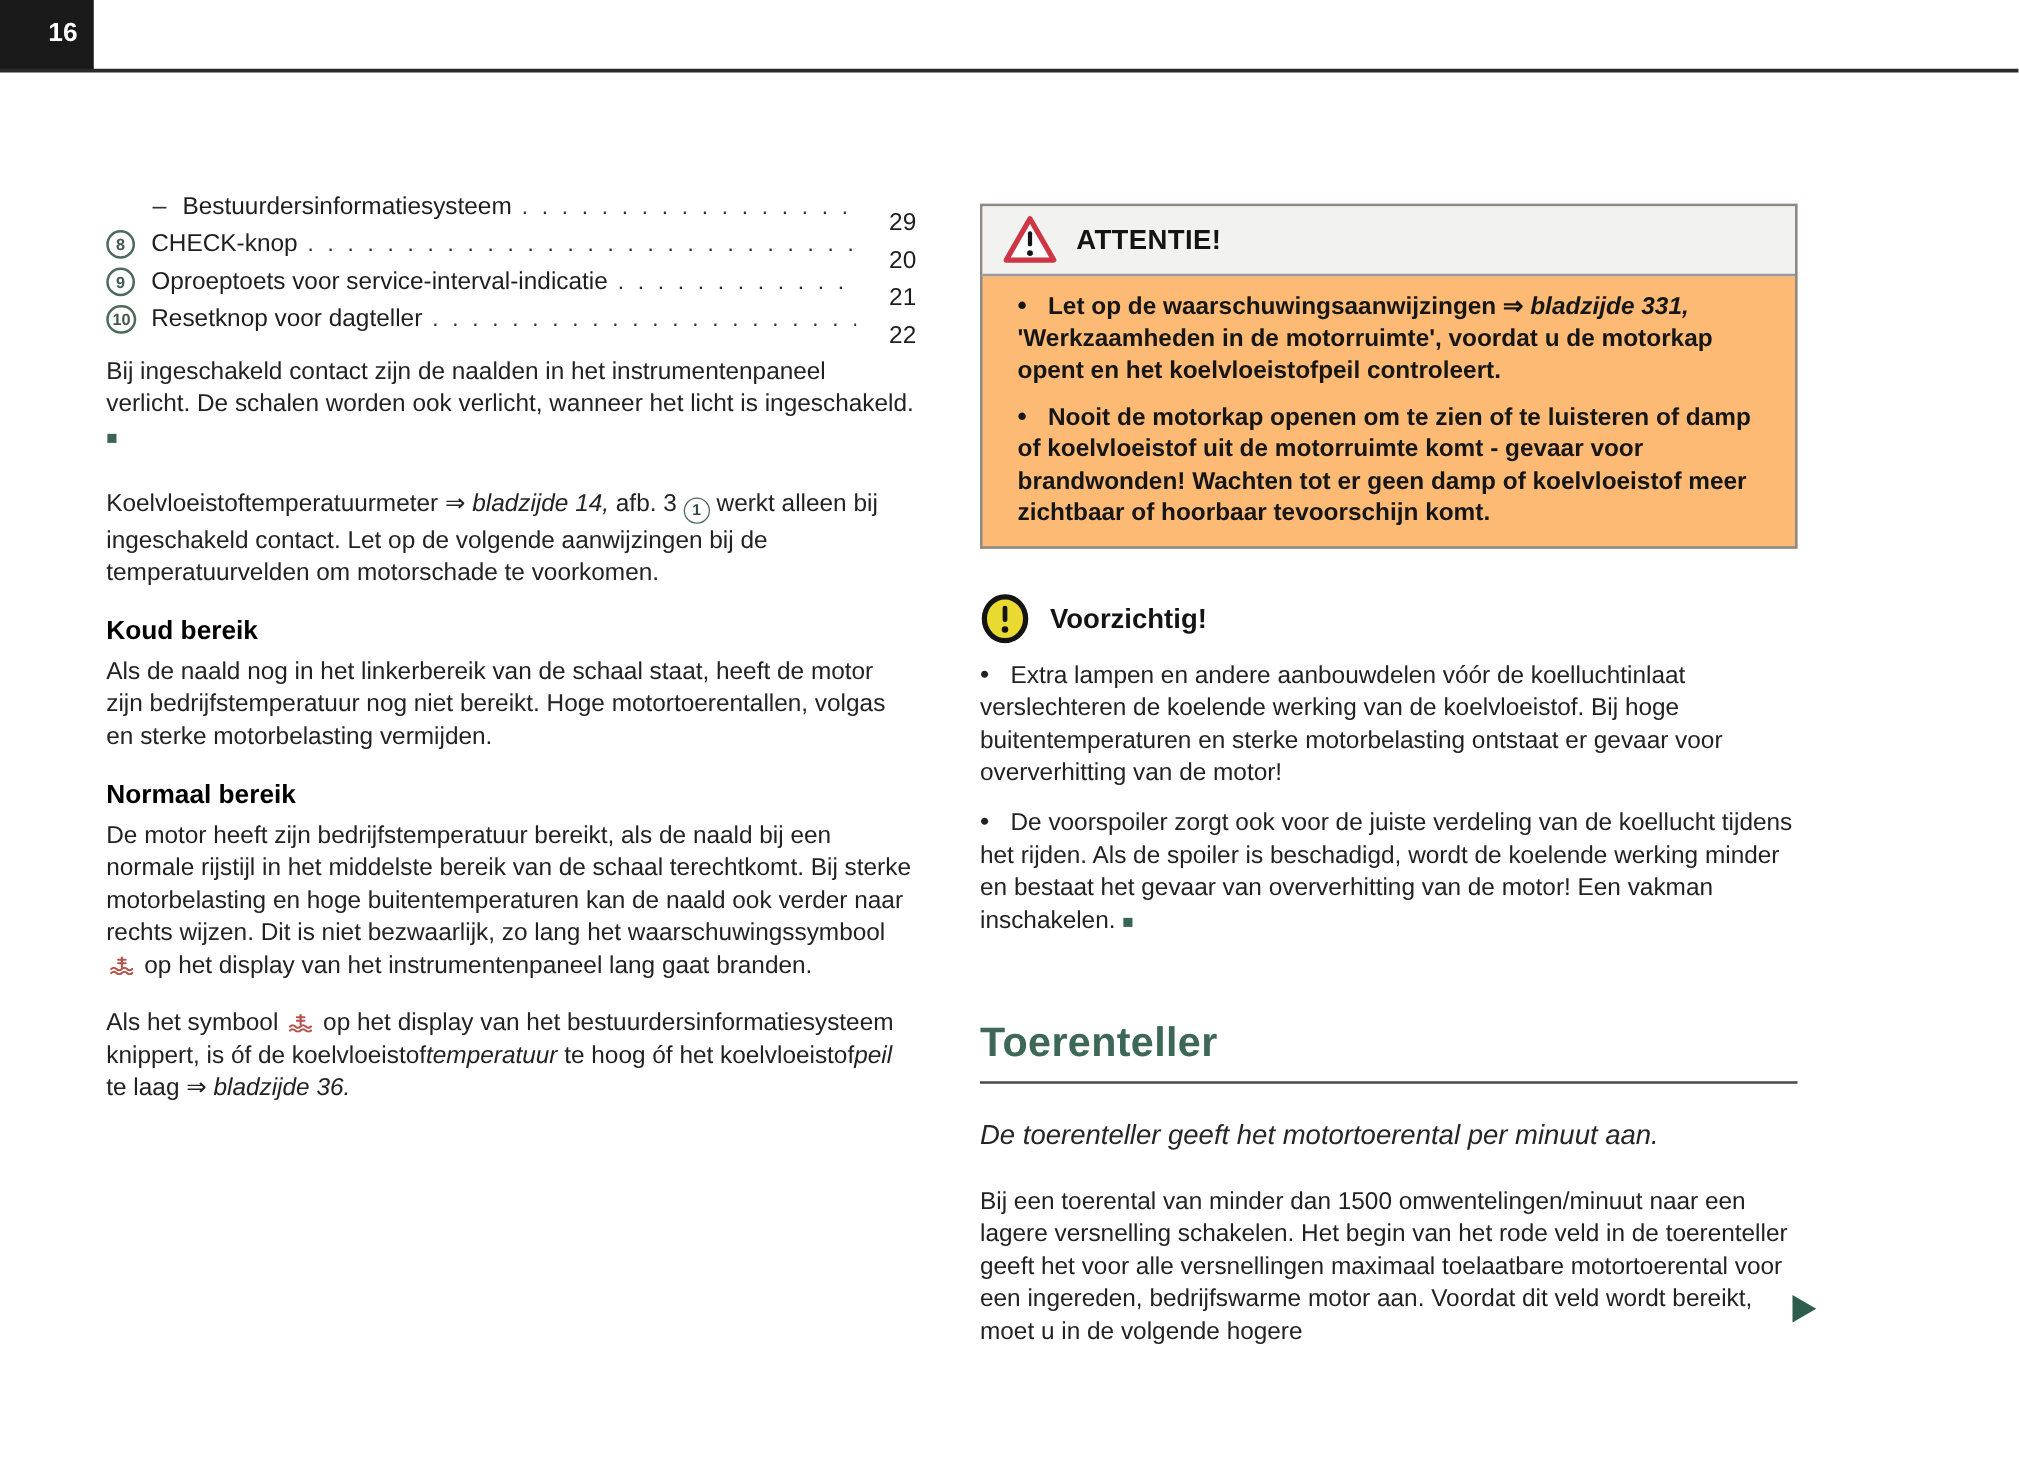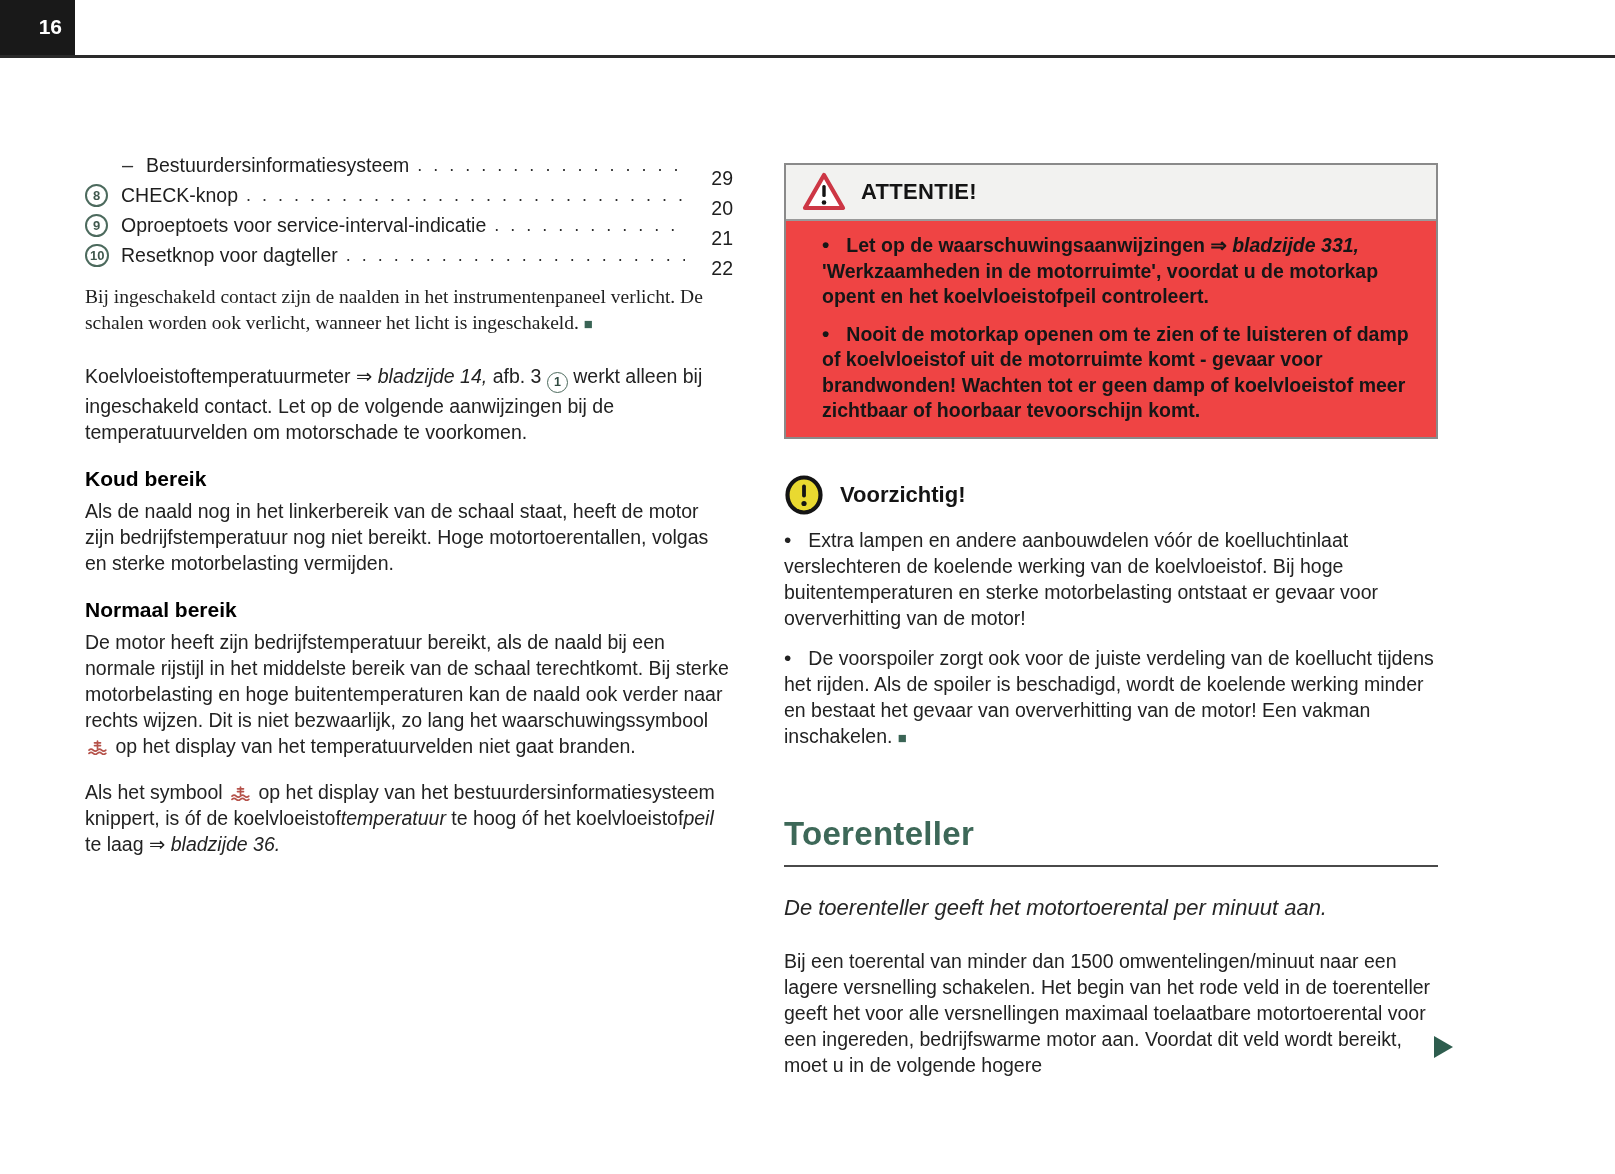--- a/index.html
+++ b/index.html
@@ -38,47 +38,47 @@
   .dots { flex:1; overflow:hidden; white-space:nowrap; margin:0 8px; color:#2d2d2d; font-size:18px; }
   .dots::after { content:". . . . . . . . . . . . . . . . . . . . . . . . . . . . . . . . . . . . . . . . . . . ."; letter-spacing:3px; }
   .toc-page { flex:none; width:40px; text-align:right; font-size:19.5px;margin-top:26px; }
 
   
   .para { font-size:19.5px; line-height:26px; color:#222; }
   .st-i { font-style:italic; }
   .st-b { font-weight:bold; }
   .st-sq { color:#3a6455; font-size:15px; }
 
-  .intro { margin-top:14px;font-family:Liberation Serif, serif; }
+  .intro { margin-top:14px; }
 
   h1.section {
     margin-top:64px; font-size:33px; font-weight:bold; color:#3d6858;
     letter-spacing:0.3px; padding-bottom:12px; border-bottom:2px solid #4a4a4a;
   }
   h2.sub { margin-top:22px; font-size:21px; font-weight:bold; color:#000000; }
 
   .p-after-h1 { margin-top:26px; }
   .p-after-h2 { margin-top:7px; }
   .p-gap { margin-top:20px; }
 
   .circ-inline {
     display:inline-flex; align-items:center; justify-content:center;
     width:21px; height:21px; border:1.8px solid #4c6a5d; border-radius:50%;
     font-size:12.5px; font-weight:bold; color:#2f4a40; vertical-align:-3px; line-height:1;
   }
   .inline-icon { display:inline-block; vertical-align:-2px; margin:0 2px; }
 
   
-  .attention-box { border:2px solid #8a8a8a; background:#ef4444; }
+  .attention-box { border:2px solid #8a8a8a; background:#fdba74; }
   .attention-head {
     display:flex; align-items:center; gap:15px;
     background:#f2f2f0; border-bottom:2px solid #9a9a9a; padding:8px 16px; height:56px;
   }
   .attention-title { font-size:22px; font-weight:bold; color:#141414; letter-spacing:0.3px; }
-  .attention-body { padding:11px 16px 13px 16px;margin-left:20px; }
+  .attention-body { padding:11px 16px 13px 28px; }
   .bullet { font-size:19.5px; line-height:25.5px; }
   .attention-body .bullet { font-weight:bold; color:#161616; }
   .bullet + .bullet { margin-top:11px; }
   .bullet::before { content:"•"; font-size:21px; margin-right:17px; }
 
   
   .caution-head { display:flex; align-items:center; gap:16px; margin-top:36px; }
   .caution-title { font-size:22px; font-weight:bold; color:#141414; }
   .caution-bullets { margin-top:12px; }
   .caution-bullets .bullet { color:#222; line-height:26px; }
@@ -152,21 +152,21 @@
 
     <h2 class="sub">Normaal bereik</h2>
     <p class="para p-after-h2"><span>De motor heeft zijn bedrijfstemperatuur bereikt, als de naald bij een normale rijstijl in het middelste bereik van de schaal terechtkomt. Bij sterke motorbelasting en hoge buitentemperaturen kan de naald ook verder naar rechts wijzen. Dit is niet bezwaarlijk, zo lang het waarschuwingssymbool </span><span class="inline-icon"><svg width="21" height="15" viewBox="0 0 21 15">
             <g stroke="#b5524a" stroke-width="1.7" fill="none" stroke-linecap="round">
               <path d="M10.5 1 v7.5"></path>
               <path d="M7.5 2.8 h6"></path>
               <path d="M7.5 5.6 h6"></path>
               <path d="M2 10.2 q2.1 -2 4.2 0 t4.2 0 t4.2 0 t4.2 0"></path>
               <path d="M2 13.4 q2.1 -2 4.2 0 t4.2 0 t4.2 0 t4.2 0"></path>
             </g>
-          </svg></span><span> op het display van het temperatuurvelden niet gaat branden.</span></p>
+          </svg></span><span> op het display van het instrumentenpaneel lang gaat branden.</span></p>
 
     <p class="para p-gap"><span>Als het symbool </span><span class="inline-icon"><svg width="21" height="15" viewBox="0 0 21 15">
             <g stroke="#b5524a" stroke-width="1.7" fill="none" stroke-linecap="round">
               <path d="M10.5 1 v7.5"></path>
               <path d="M7.5 2.8 h6"></path>
               <path d="M7.5 5.6 h6"></path>
               <path d="M2 10.2 q2.1 -2 4.2 0 t4.2 0 t4.2 0 t4.2 0"></path>
               <path d="M2 13.4 q2.1 -2 4.2 0 t4.2 0 t4.2 0 t4.2 0"></path>
             </g>
           </svg></span><span> op het display van het bestuurdersinformatiesysteem knippert, is óf de koelvloeistof</span><span class="st-i">temperatuur</span><span> te hoog óf het koelvloeistof</span><span class="st-i">peil</span><span> te laag ⇒ </span><span class="st-i">bladzijde 36.</span></p>

